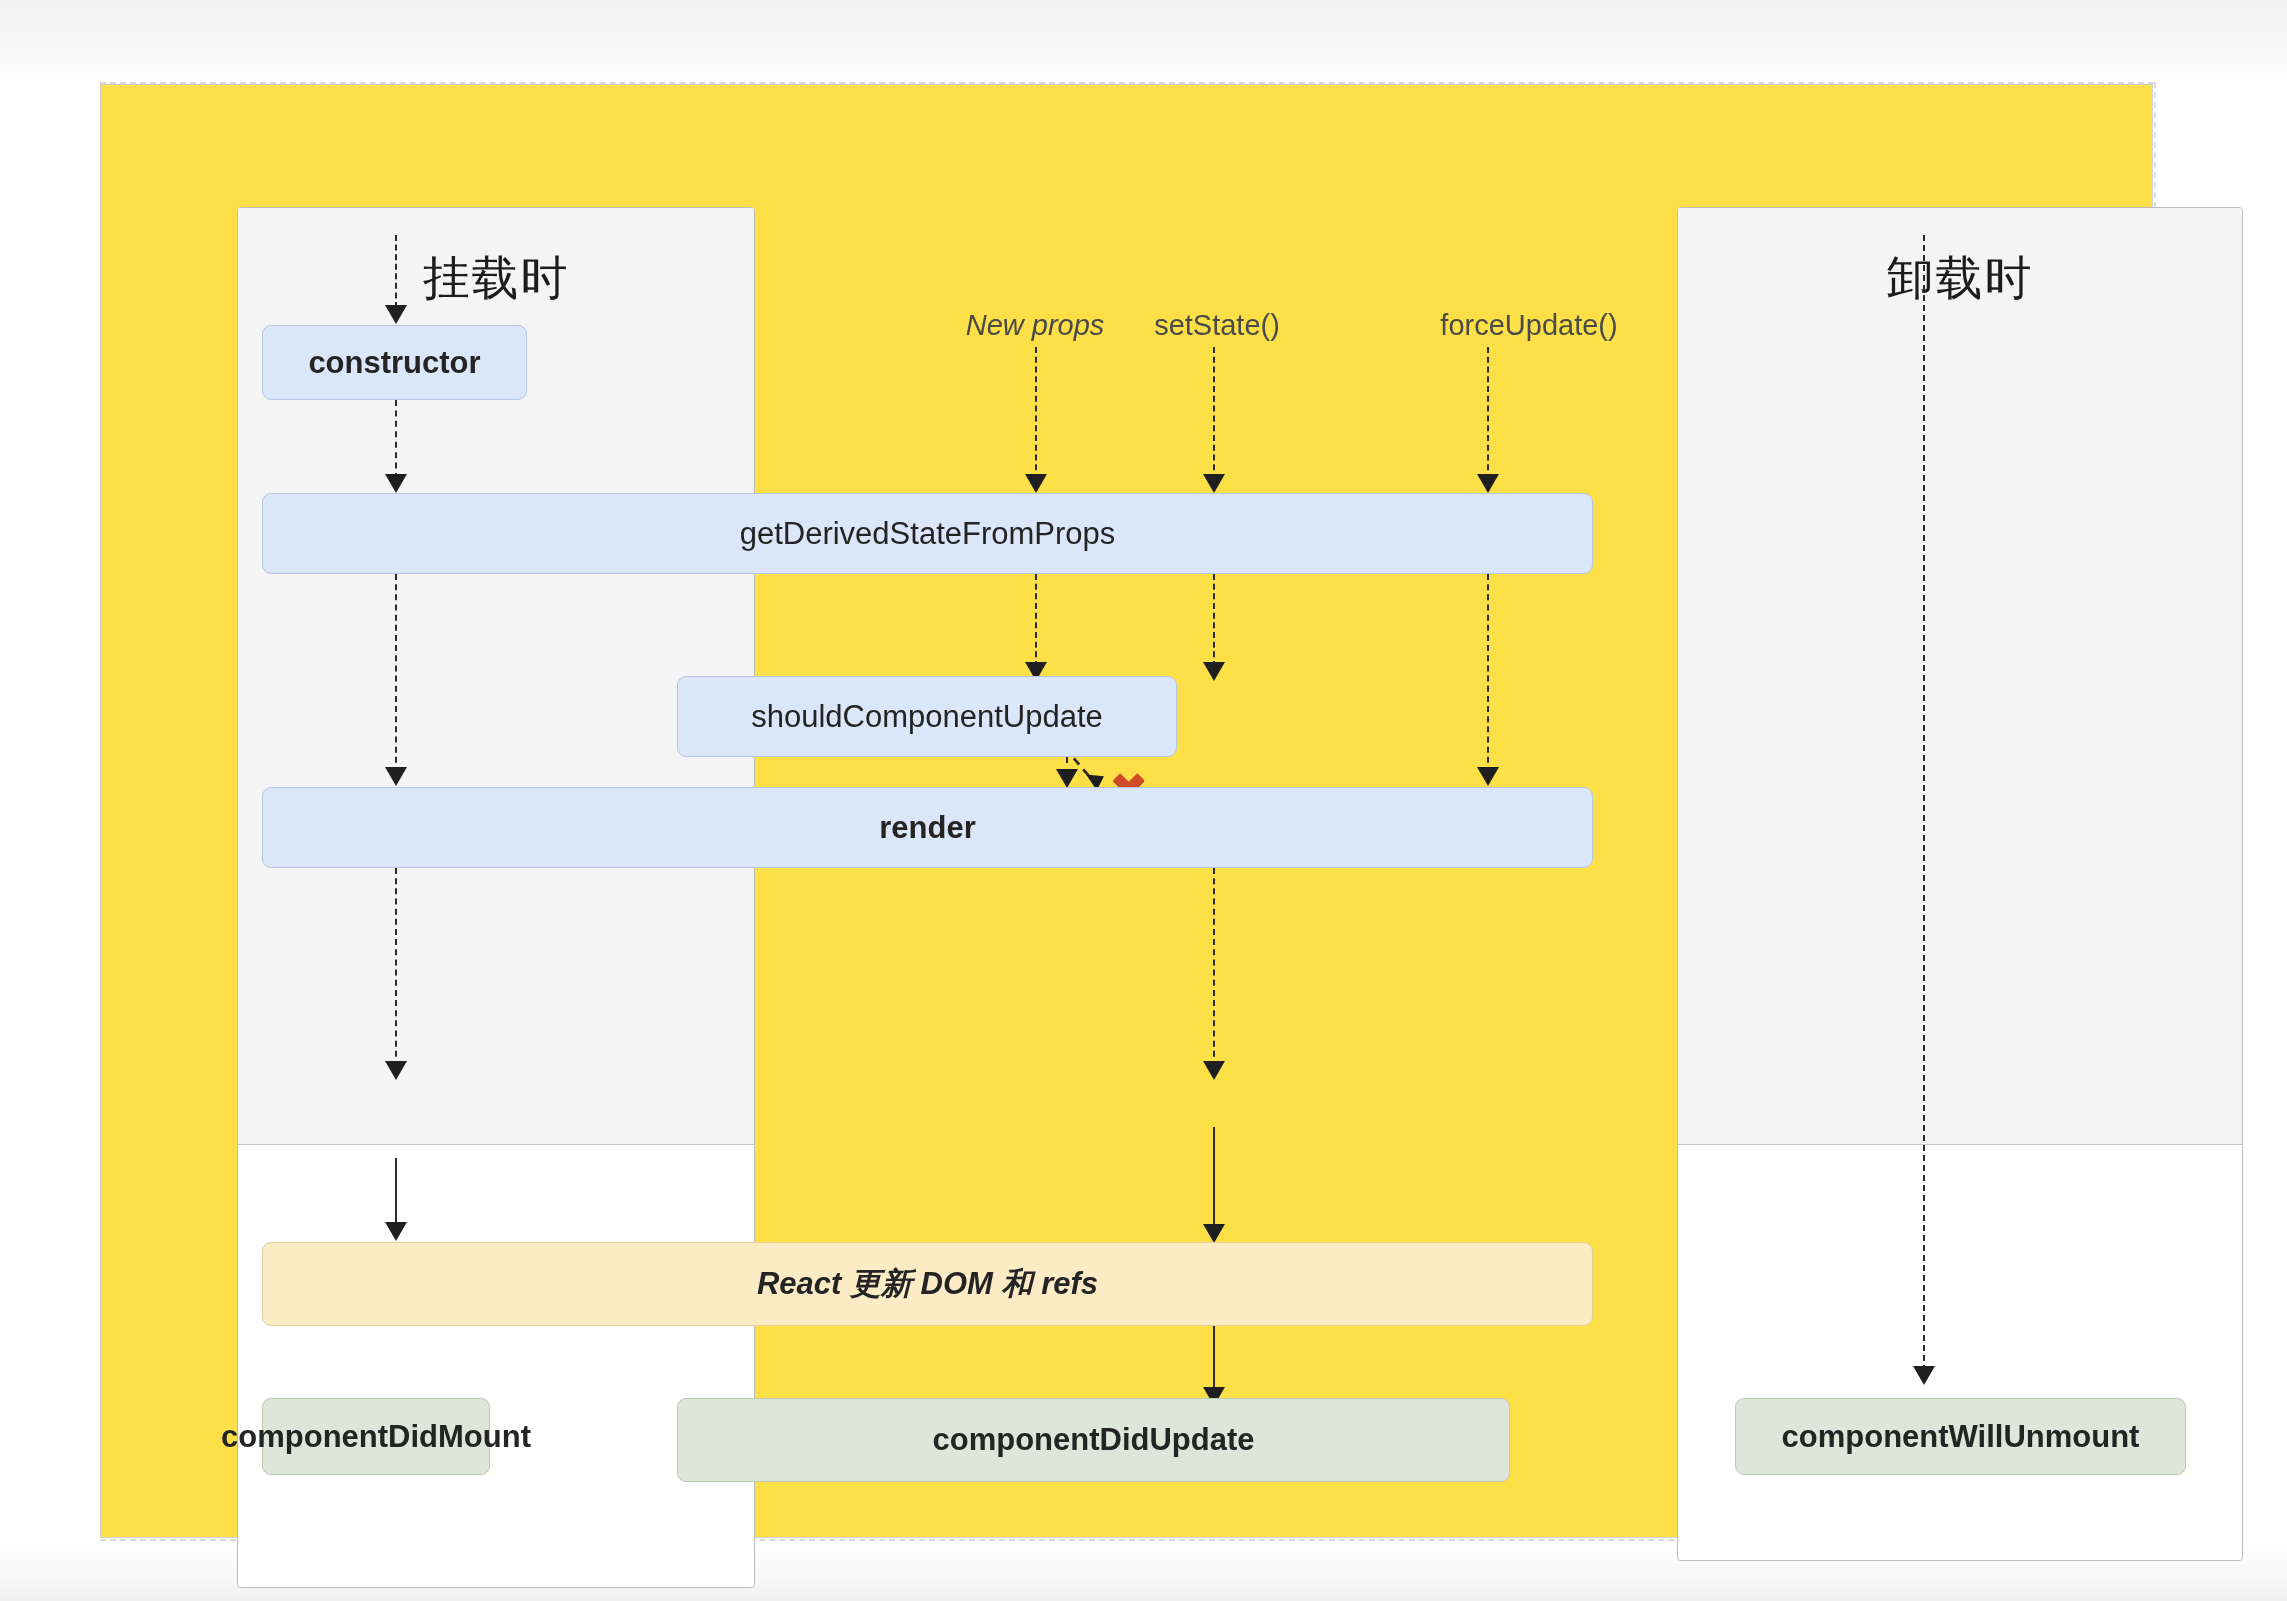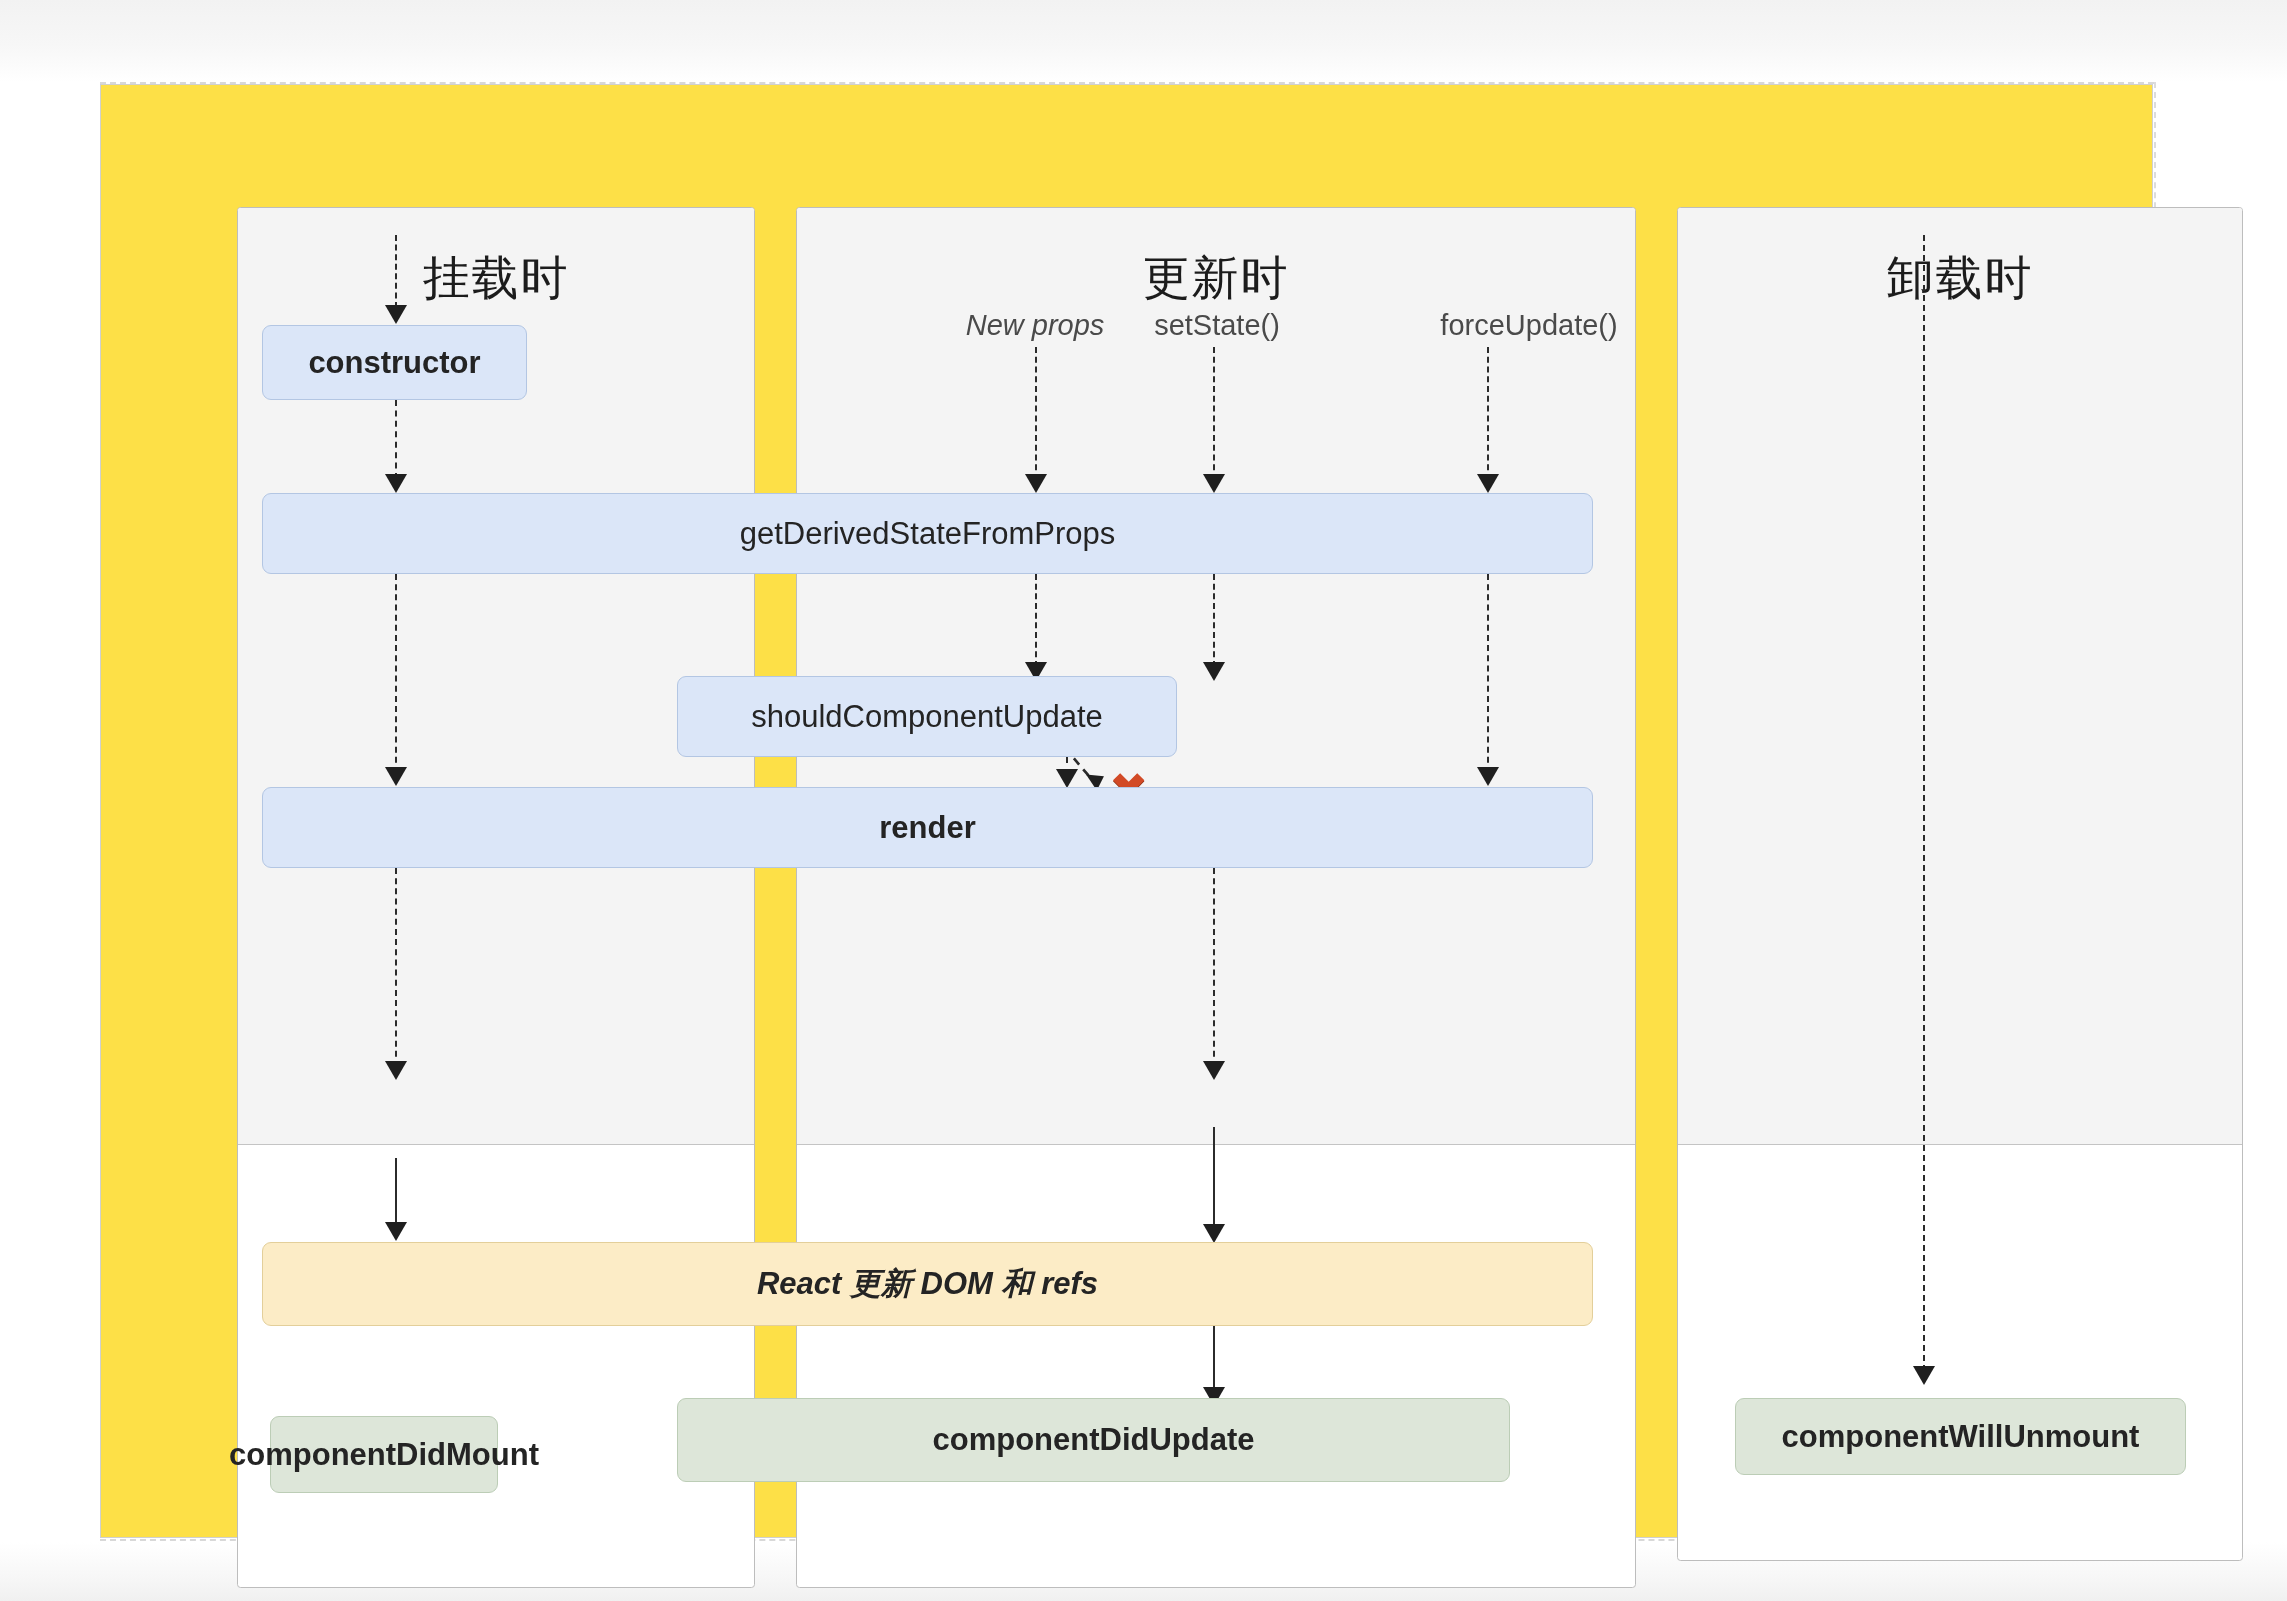--- a/index.html
+++ b/index.html
@@ -148,24 +148,20 @@
 <div class="guide-h" style="top:1539px;"></div>
 <div class="guide-v" style="left:2154px;"></div>
 
 <div class="frame">
 
   <div class="panel panel-mount">
     <div class="render-zone"></div>
     <div class="col-title" style="top:39px;">挂载时</div>
   </div>
 
-  <div class="panel panel-update">
-    <div class="render-zone"></div>
-    <div class="col-title" style="top:39px;">更新时</div>
-  </div>
 
   <div class="panel panel-unmount">
     <div class="render-zone"></div>
     <div class="col-title" style="top:39px;">卸载时</div>
   </div>
 
   <div class="trigger-label trigger-italic" style="left:934px; top:224px;">New props</div>
   <div class="trigger-label" style="left:1116px; top:224px;">setState()</div>
   <div class="trigger-label" style="left:1386px; top:224px;margin-left:42px;">forceUpdate()</div>
 
@@ -227,20 +223,20 @@
 
   <div class="lc-box lc-blue" style="left:161px; top:408px; width:1331px; height:81px;">getDerivedStateFromProps</div>
 
   <div class="lc-box lc-blue" style="left:576px; top:591px; width:500px; height:81px;">shouldComponentUpdate</div>
 
   <div class="lc-box lc-blue lc-bold" style="left:161px; top:702px; width:1331px; height:81px;">render</div>
 
 
   <div class="lc-box lc-yellow lc-italic lc-bold" style="left:161px; top:1157px; width:1331px; height:84px;">React 更新 DOM 和 refs</div>
 
-  <div class="lc-box lc-green lc-bold" style="left:169px; top:1313px; width:228px; height:77px;margin-top:18px;">componentDidMount</div>
+  <div class="lc-box lc-green lc-bold" style="left:161px; top:1313px; width:228px; height:77px;">componentDidMount</div>
 
   <div class="lc-box lc-green lc-bold" style="left:576px; top:1313px; width:833px; height:84px;">componentDidUpdate</div>
 
   <div class="lc-box lc-green lc-bold" style="left:1634px; top:1313px; width:451px; height:77px;">componentWillUnmount</div>
 
 </div>
 
 
 </body></html>

